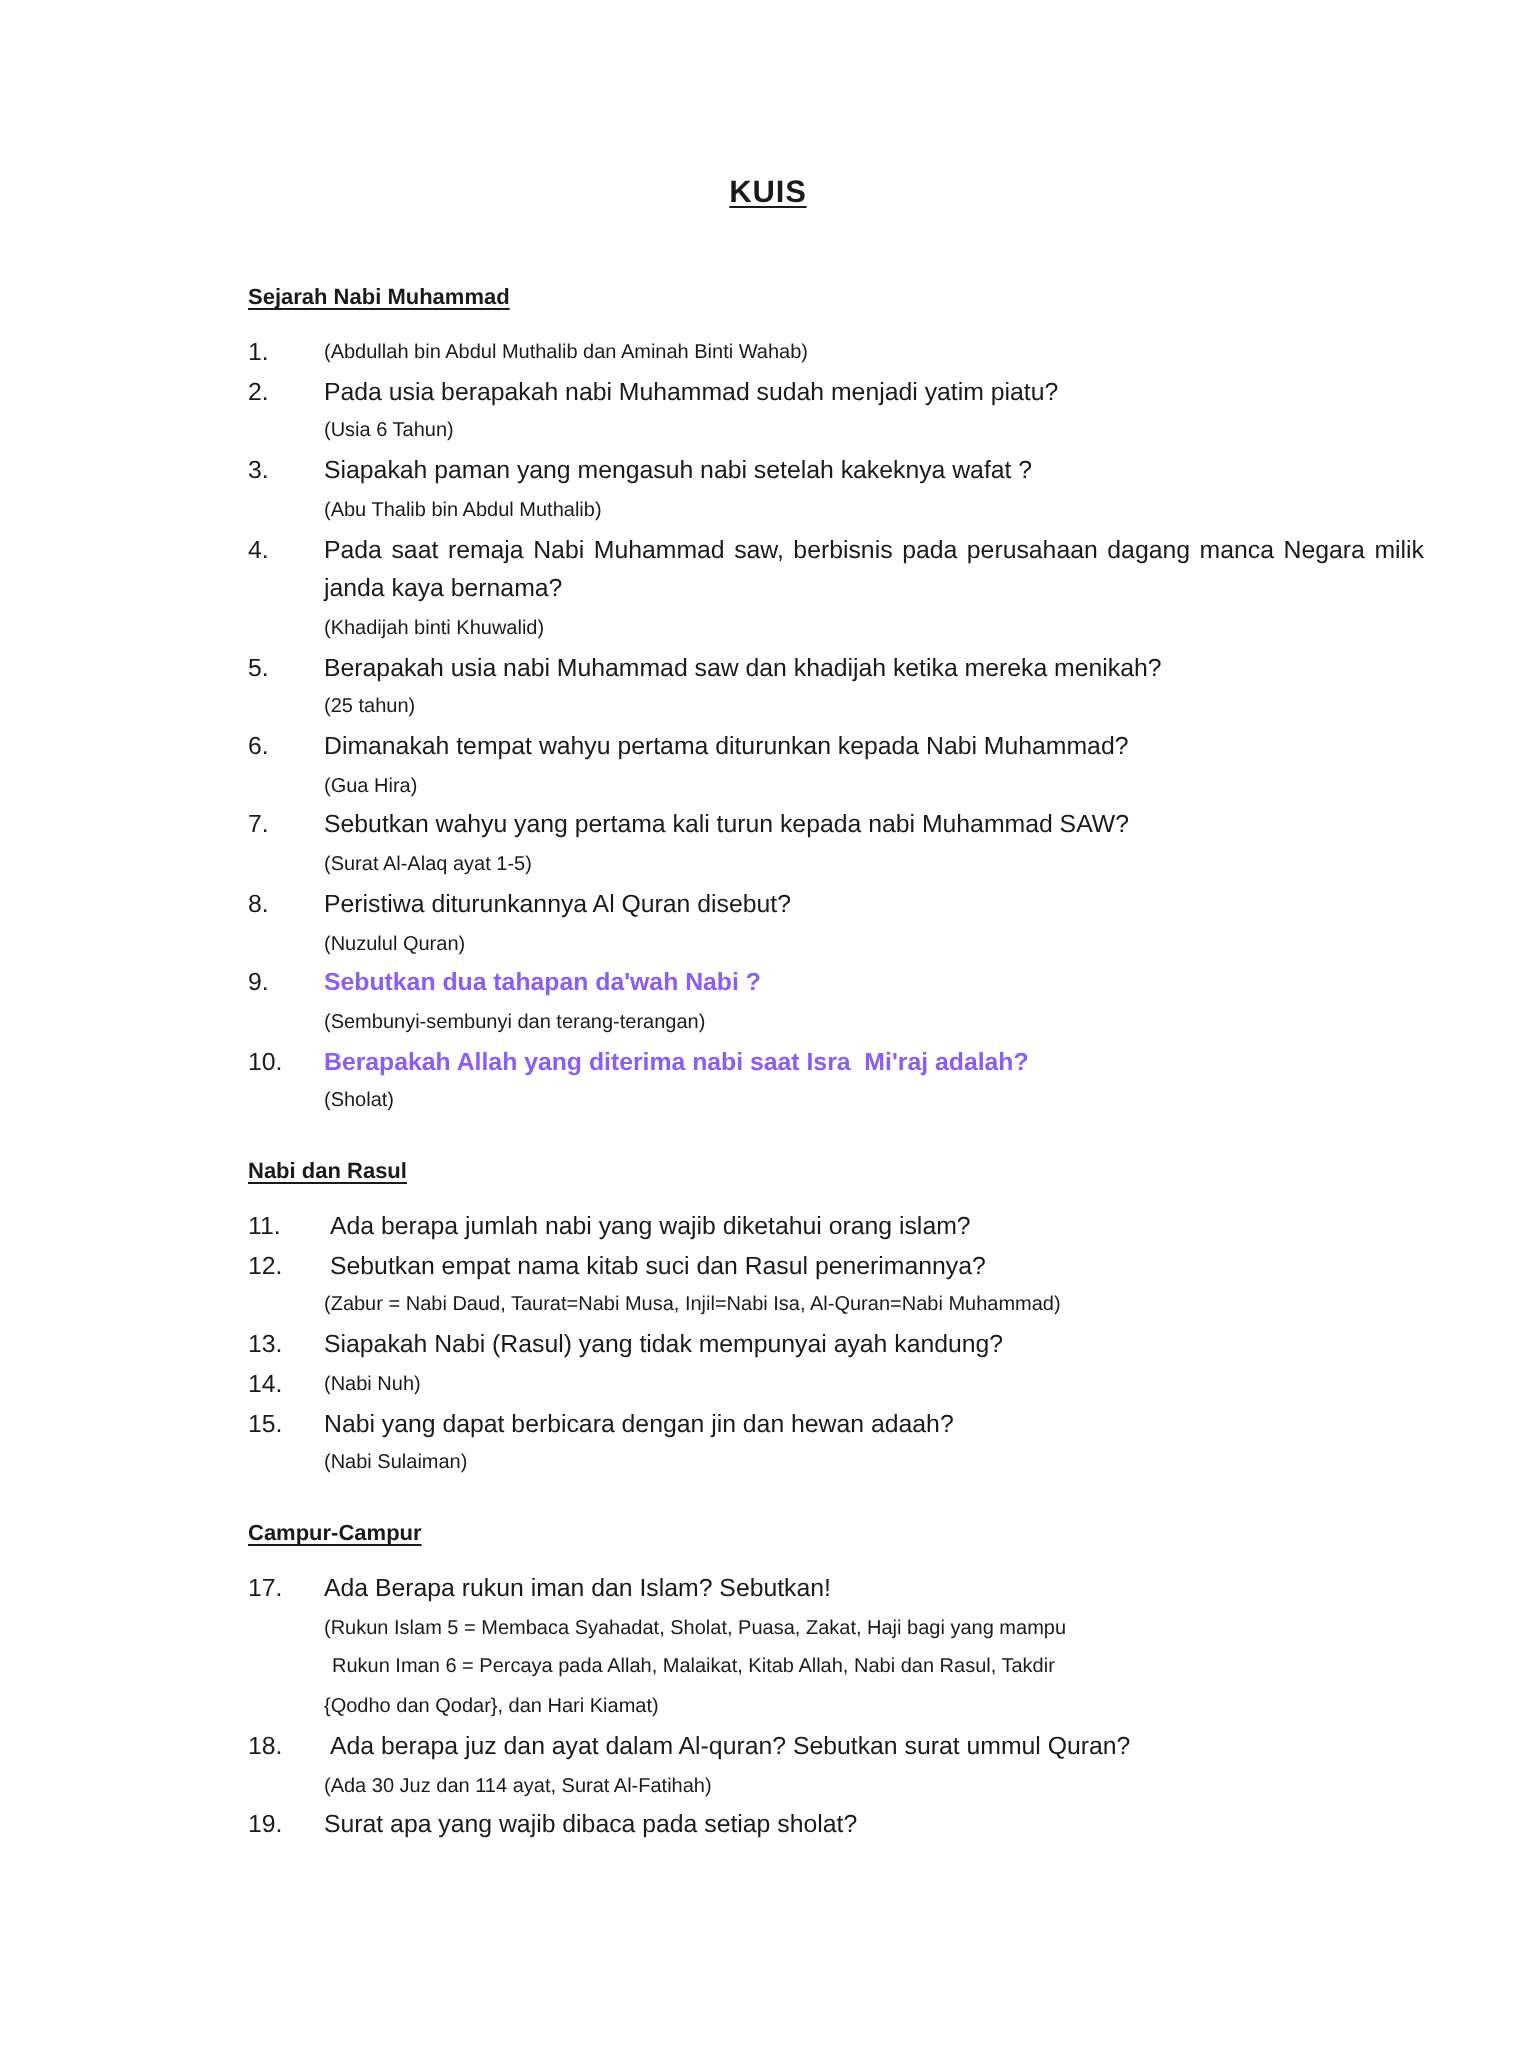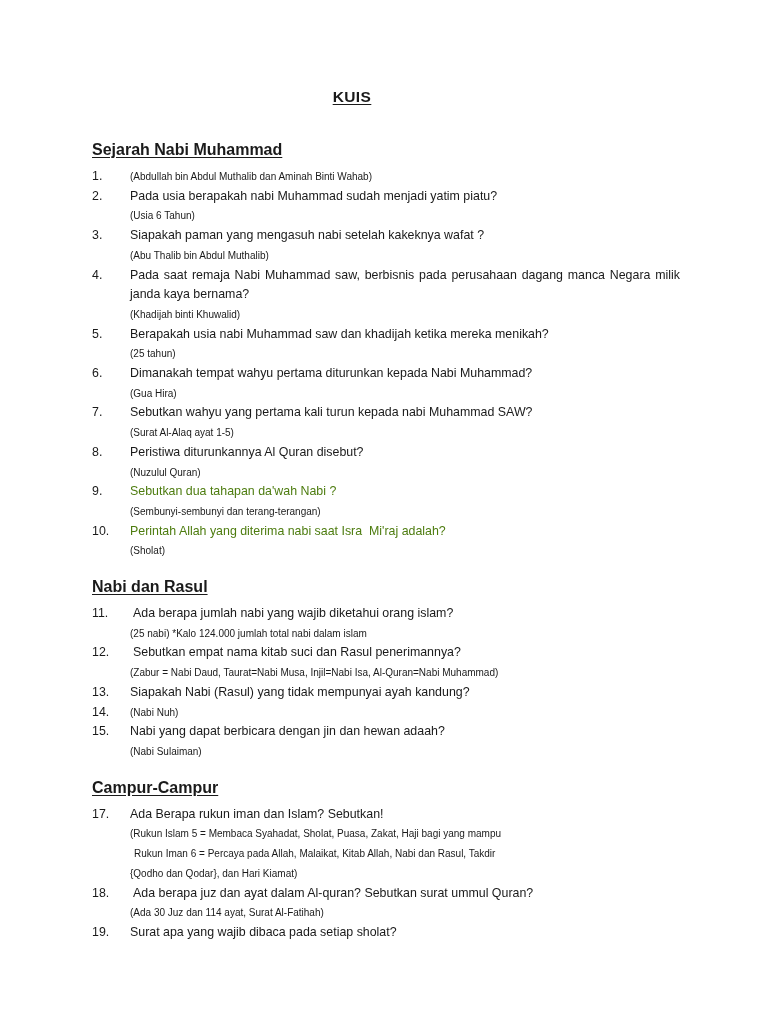--- a/index.html
+++ b/index.html
@@ -16,20 +16,21 @@
     -webkit-font-smoothing: antialiased;
     overflow: hidden;
   }
   .page {
     position: relative;
     width: 704px;
     height: 1024px;
     background: #ffffff;
     box-sizing: border-box;
     padding: 0;
+    margin-left: 32px;
   }
   .doc-title {
     text-align: center;
     font-size: 15.5px;
     font-weight: bold;
     letter-spacing: 0.4px;
     margin: 0;
     padding: 0;
     position: absolute;
     left: 0;
@@ -40,21 +41,21 @@
     text-decoration: underline;
     text-underline-offset: 2px;
   }
   .content {
     position: absolute;
     left: 92px;
     top: 142px;
     width: 588px;
   }
   .section-heading {
-    font-size: 16px;
+    font-size: 11px;
     font-weight: bold;
     margin: 0 0 10px 0;
     line-height: 15px;
   }
   .section-heading span {
     text-decoration: underline;
     text-underline-offset: 2px;
   }
   .section + .section {
     margin-top: 18px;
@@ -92,22 +93,22 @@
     line-height: 19.7px;
     margin: 0;
     white-space: pre-wrap;
   }
   .qanswer.justify {
     text-align: justify;
     text-align-last: left;
   }
   
   .faded {
-    color: #4d7c0f;
-    font-weight: 400;
+    color: #8b5cf6;
+    font-weight: 700;
   }
   .indent-extra {
     padding-left: 4px;
   }
   .nudge-right {
     padding-left: 3px;
   }
 </style>
 </head>
 <body>
@@ -170,35 +171,34 @@
         </li>
 
         <li class="qitem">
           <span class="qnum">9.</span>
           <p class="qtext faded">Sebutkan dua tahapan da'wah Nabi ?</p>
           <p class="qanswer">(Sembunyi-sembunyi dan terang-terangan)</p>
         </li>
 
         <li class="qitem">
           <span class="qnum">10.</span>
-          <p class="qtext faded">Perintah Allah yang diterima nabi saat Isra  Mi'raj adalah?</p>
+          <p class="qtext faded">Berapakah Allah yang diterima nabi saat Isra  Mi'raj adalah?</p>
           <p class="qanswer">(Sholat)</p>
         </li>
 
       </ol>
     </div>
 
     <div class="section">
       <div class="section-heading"><span>Nabi dan Rasul</span></div>
       <ol class="qlist">
 
         <li class="qitem">
           <span class="qnum">11.</span>
           <p class="qtext nudge-right">Ada berapa jumlah nabi yang wajib diketahui orang islam?</p>
-          <p class="qanswer">(25 nabi) *Kalo 124.000 jumlah total nabi dalam islam</p>
         </li>
 
         <li class="qitem">
           <span class="qnum">12.</span>
           <p class="qtext nudge-right">Sebutkan empat nama kitab suci dan Rasul penerimannya?</p>
           <p class="qanswer">(Zabur = Nabi Daud, Taurat=Nabi Musa, Injil=Nabi Isa, Al-Quran=Nabi Muhammad)</p>
         </li>
 
         <li class="qitem">
           <span class="qnum">13.</span>

